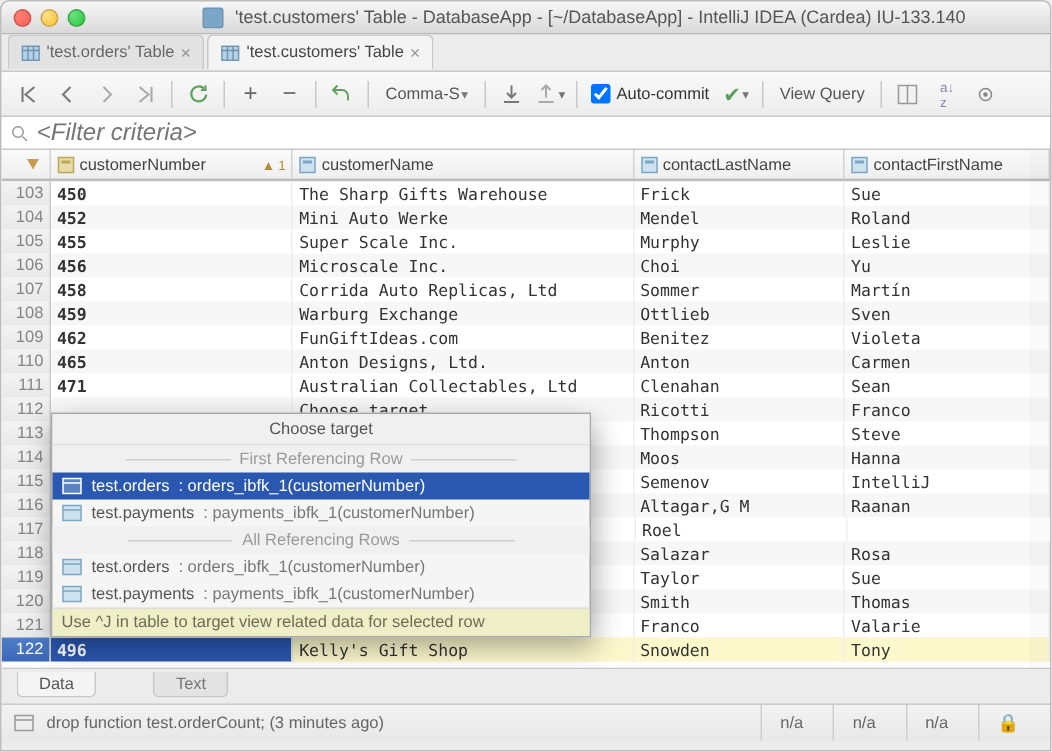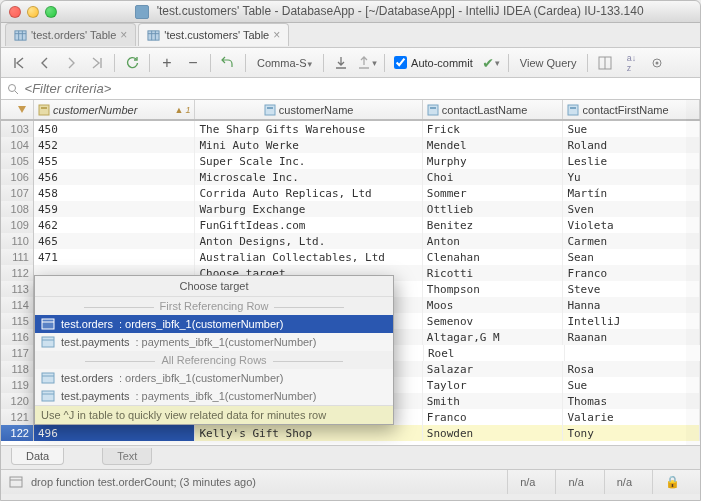--- a/index.html
+++ b/index.html
@@ -80,21 +80,21 @@
   .caret { font-size: 9px; color: #777; margin-left: 1px;}
 
   
   .filter {
     height: 22px;
     background: #fff;
     border-bottom: 1px solid #c8c8c8;
     display: flex; align-items: center; padding: 0 4px; gap: 4px;
   }
   .filter input {
-    border: none; outline: none; font-size: 13px; color: #999;
+    border: none; outline: none; font-size: 16px; color: #999;
     width: 100%; font-style: italic;
   }
   .filticon { width: 16px; height: 16px; display:flex; align-items:center; justify-content:center; color:#888;}
 
   
   .grid {
     position: relative;
     height: 345px;
     overflow: hidden;
     background: #fff;
@@ -106,40 +106,40 @@
   .gh {
     display:flex; align-items:center; gap:3px;
     border-right: 1px solid #d2d2d2;
     padding: 0 4px; font-size: 11px; color: #444;
     overflow: hidden; white-space: nowrap;
   }
   .gh.gutter { width: 33px; justify-content: flex-end; padding-right:6px;}
   .colicon { width:12px; height:12px; flex:0 0 12px;}
   .colicon svg { display:block;}
   .sort { font-size: 9px; color:#b48b3e; margin-left:auto; display:flex; align-items:center; gap:2px;}
-  .gh.c1 { width: 162px; font-style: italic; }
-  .gh.c2 { width: 228px; justify-content: center; }
+  .gh.c1 { width: 162px; }
+  .gh.c2 { width: 228px; }
   .gh.c3 { width: 141px; }
   .gh.c4 { width: 137px; }
 
   .grow {
     display:flex; height:16px; font-size:11px; background:#fff;
   }
   .grow:nth-child(even){ background:#f7f7f7; }
   .gcell {
     padding: 0 4px; border-right: 1px solid #eee; overflow:hidden; white-space:nowrap;
     font-family: Menlo, monospace; font-size: 11px; color:#333;
     display:flex; align-items:center;
   }
   .gcell.gutter {
     width:33px; background:linear-gradient(#f2f2f2,#e9e9e9); color:#858585;
     border-right:1px solid #c9c9c9; justify-content:flex-end; padding-right:4px;
     font-family: inherit;
   }
-  .gcell.c1 { width:162px; }
+  .gcell.c1 { width:162px;font-weight:bold; }
   .gcell.c2 { width:228px; }
   .gcell.c3 { width:141px; }
   .gcell.c4 { width:137px; }
   .grow.highlight { background: #fbf8cc !important; }
   .grow.highlight .gcell:not(.gutter){ background: #fbf8cc; }
   .grow.selected .gcell.c1 { background:#2a57b0; color:#fff;}
   .grow.selected .gcell.gutter { background: linear-gradient(#4f7ec9,#3b67b8); color:#fff;}
 
   
   .popup {
@@ -542,21 +542,21 @@
         </div>
         <div class="pitem">
           <span class="pticon"><svg viewBox="0 0 14 14">
               <rect x="1" y="2" width="12" height="10" fill="#cde1ef" stroke="#7ba6c4"></rect>
               <line x1="1" y1="5" x2="13" y2="5" stroke="#7ba6c4"></line>
             </svg></span>
           <span class="pstrong">test.payments</span>
           <span>: payments_ibfk_1(customerNumber)</span>
         </div>
       </div>
-    <div class="hint">Use ^J in table to quickly view related data for minutes row</div>
+    <div class="hint">Use ^J in table to target view related data for selected row</div>
   </div>
   <div class="scrollhint"></div>
 </div>
 
 <div class="bottomtabs">
   <div class="btab">Data</div>
   <div class="btab inactive">Text</div>
 </div>
 
 <div class="status">

